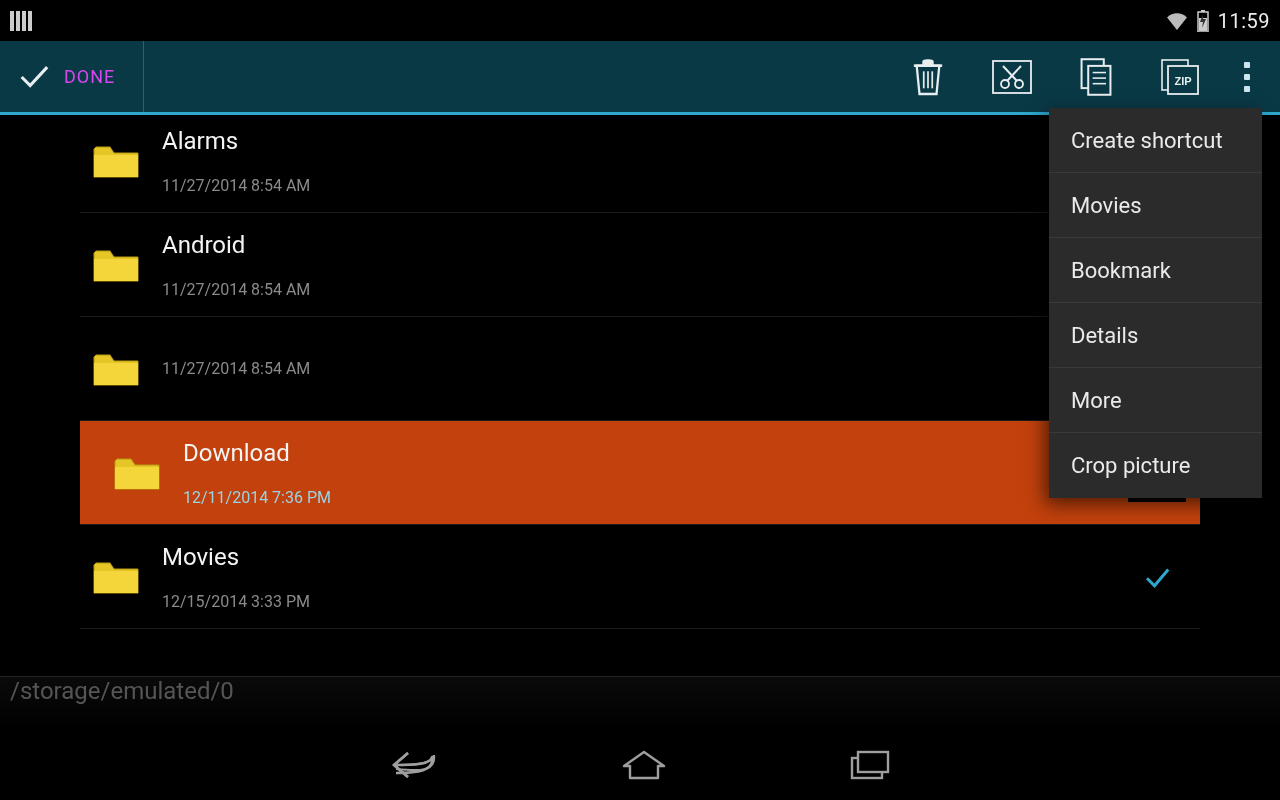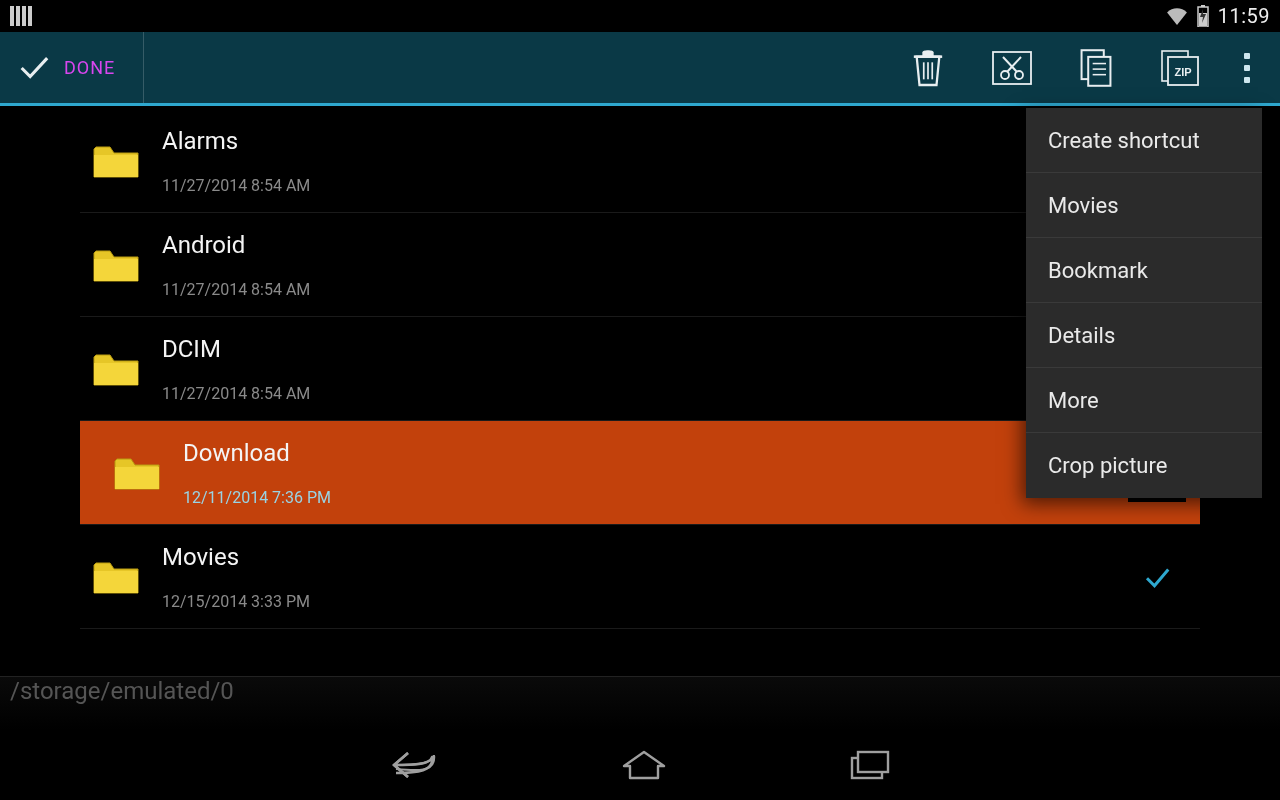--- a/index.html
+++ b/index.html
@@ -7,21 +7,21 @@
   width: 1280px;
   height: 800px;
   background: #000;
   font-family: Roboto, "Helvetica Neue", Arial, sans-serif;
   color: #fff;
   overflow: hidden;
   position: relative;
 }
 
 .status-bar {
-  height: 32px;
+  height: 41px;
   background: #000;
   display: flex;
   align-items: center;
   justify-content: space-between;
   padding: 0 10px;
   font-size: 18px;
   color: #ccc;
 }
 .status-left { display:flex; align-items:center; gap:6px; }
 .status-right { display:flex; align-items:center; gap:8px; }
@@ -128,21 +128,21 @@
   justify-content:center;
   gap:180px;
 }
 .nav-btn { cursor:pointer; opacity:0.85;}
 .nav-btn svg { display:block; }
 
 .context-menu {
   position:absolute;
   top: 108px;
   right: 18px;
-  width: 236px;
+  width: 213px;
   background:#2b2b2b;
   box-shadow: -4px 6px 18px rgba(0,0,0,0.6);
   z-index: 50;
 }
 .menu-item {
   height:65px;
   display:flex;
   align-items:center;
   padding: 0 22px;
   font-size: 22px;
@@ -272,21 +272,20 @@
     </div>
   </div>
   <div class="file-row">
     <div class="folder-icon">
       <svg width="48" height="40" viewBox="0 0 48 40">
           <path d="M2 8 L2 36 L46 36 L46 12 L22 12 L18 6 L4 6 Z" fill="#e6c627" stroke="#b89a10" stroke-width="1"></path>
           <path d="M2 14 L46 14 L46 36 L2 36 Z" fill="#f4d63a"></path>
         </svg>
     </div>
     <div class="file-text">
-      <div class="file-name">DCIM</div>
       <div class="file-date">11/27/2014 8:54 AM</div>
     </div>
   </div>
   <div class="file-row selected">
     <div class="folder-icon">
       <svg width="48" height="40" viewBox="0 0 48 40">
           <path d="M2 8 L2 36 L46 36 L46 12 L22 12 L18 6 L4 6 Z" fill="#e6c627" stroke="#b89a10" stroke-width="1"></path>
           <path d="M2 14 L46 14 L46 36 L2 36 Z" fill="#f4d63a"></path>
         </svg>
     </div>

